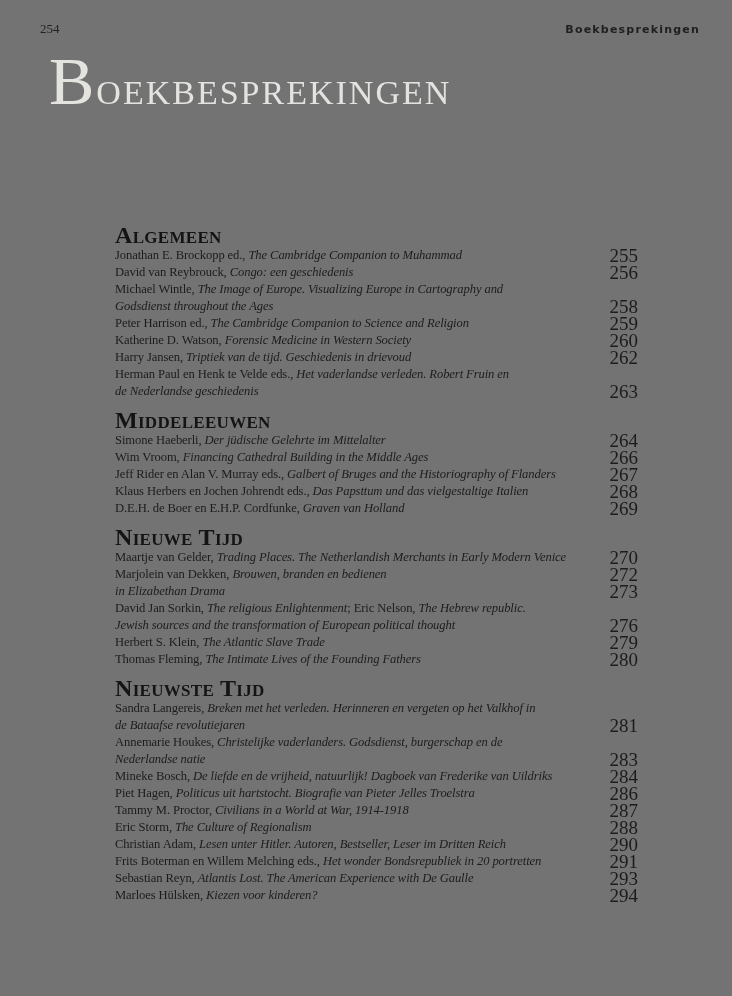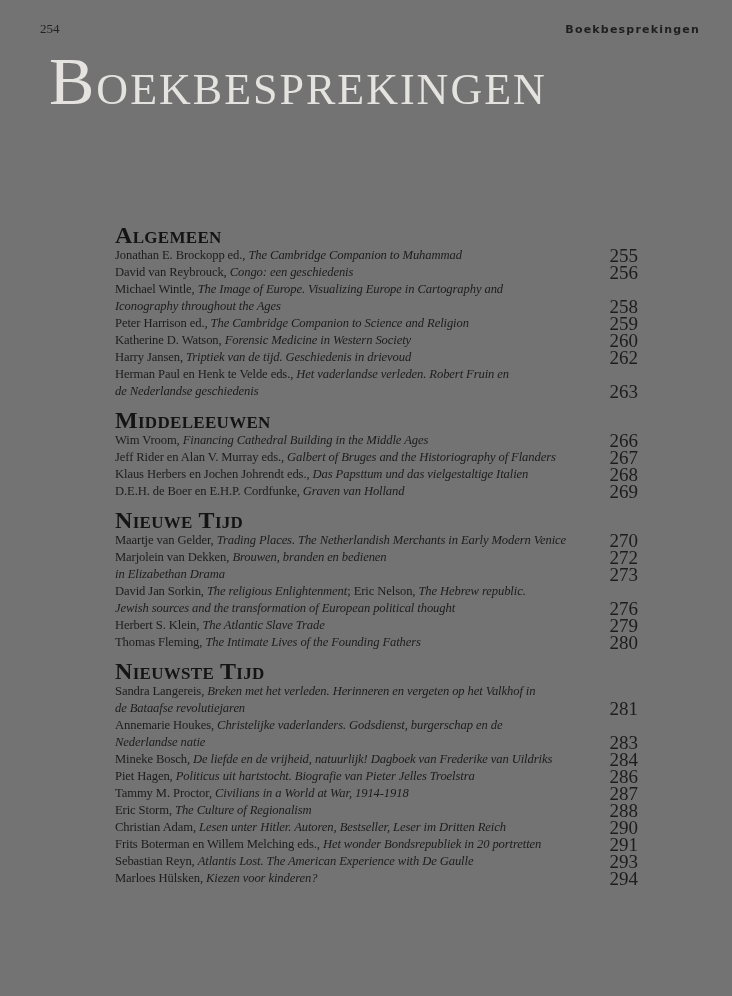--- a/index.html
+++ b/index.html
@@ -23,21 +23,21 @@
     font-weight:700; font-size:11px; letter-spacing:1.2px; color:#1f1f1f;
   }
 
   
   .big-title {
     position:absolute; top:47px; left:49px;
     color:#e4e3e0; letter-spacing:2px; white-space:nowrap;
     line-height:68px;
   }
   .big-title .initial { font-size:68px; }
-  .big-title .rest { font-size:44px; text-transform:uppercase; }
+  .big-title .rest { font-size:34px; text-transform:uppercase; }
 
   
   .toc { position:absolute; left:115px; top:227px; width:523px; }
   .section { margin-bottom:12px; }
   .section-title {
     font-size:24px; line-height:17px; font-weight:700;
     font-variant:small-caps; letter-spacing:0.3px;
     margin-bottom:3px; color:#141414;
   }
   .toc-line {
@@ -71,21 +71,21 @@
         </div>
         <div class="toc-line">
           <span class="line-text"><span>David van Reybrouck, </span><span class="it">Congo: een geschiedenis</span></span>
           <span class="pageno">256</span>
         </div>
         <div class="toc-line">
           <span class="line-text"><span>Michael Wintle, </span><span class="it">The Image of Europe. Visualizing Europe in Cartography and</span></span>
           <span class="pageno"></span>
         </div>
         <div class="toc-line">
-          <span class="line-text"><span class="it">Iconography throughout the Ages</span></span>
+          <span class="line-text"><span class="it">Godsdienst throughout the Ages</span></span>
           <span class="pageno">258</span>
         </div>
         <div class="toc-line">
           <span class="line-text"><span>Peter Harrison ed., </span><span class="it">The Cambridge Companion to Science and Religion</span></span>
           <span class="pageno">259</span>
         </div>
         <div class="toc-line">
           <span class="line-text"><span>Katherine D. Watson, </span><span class="it">Forensic Medicine in Western Society</span></span>
           <span class="pageno">260</span>
         </div>
@@ -98,20 +98,24 @@
           <span class="pageno"></span>
         </div>
         <div class="toc-line">
           <span class="line-text"><span class="it">de Nederlandse geschiedenis</span></span>
           <span class="pageno">263</span>
         </div>
       </section>
       <section class="section">
         <div class="section-title">Middeleeuwen</div>
         <div class="toc-line">
+          <span class="line-text"><span>Simone Haeberli, </span><span class="it">Der jüdische Gelehrte im Mittelalter</span></span>
+          <span class="pageno">264</span>
+        </div>
+        <div class="toc-line">
           <span class="line-text"><span>Wim Vroom, </span><span class="it">Financing Cathedral Building in the Middle Ages</span></span>
           <span class="pageno">266</span>
         </div>
         <div class="toc-line">
           <span class="line-text"><span>Jeff Rider en Alan V. Murray eds., </span><span class="it">Galbert of Bruges and the Historiography of Flanders</span></span>
           <span class="pageno">267</span>
         </div>
         <div class="toc-line">
           <span class="line-text"><span>Klaus Herbers en Jochen Johrendt eds., </span><span class="it">Das Papsttum und das vielgestaltige Italien</span></span>
           <span class="pageno">268</span>

